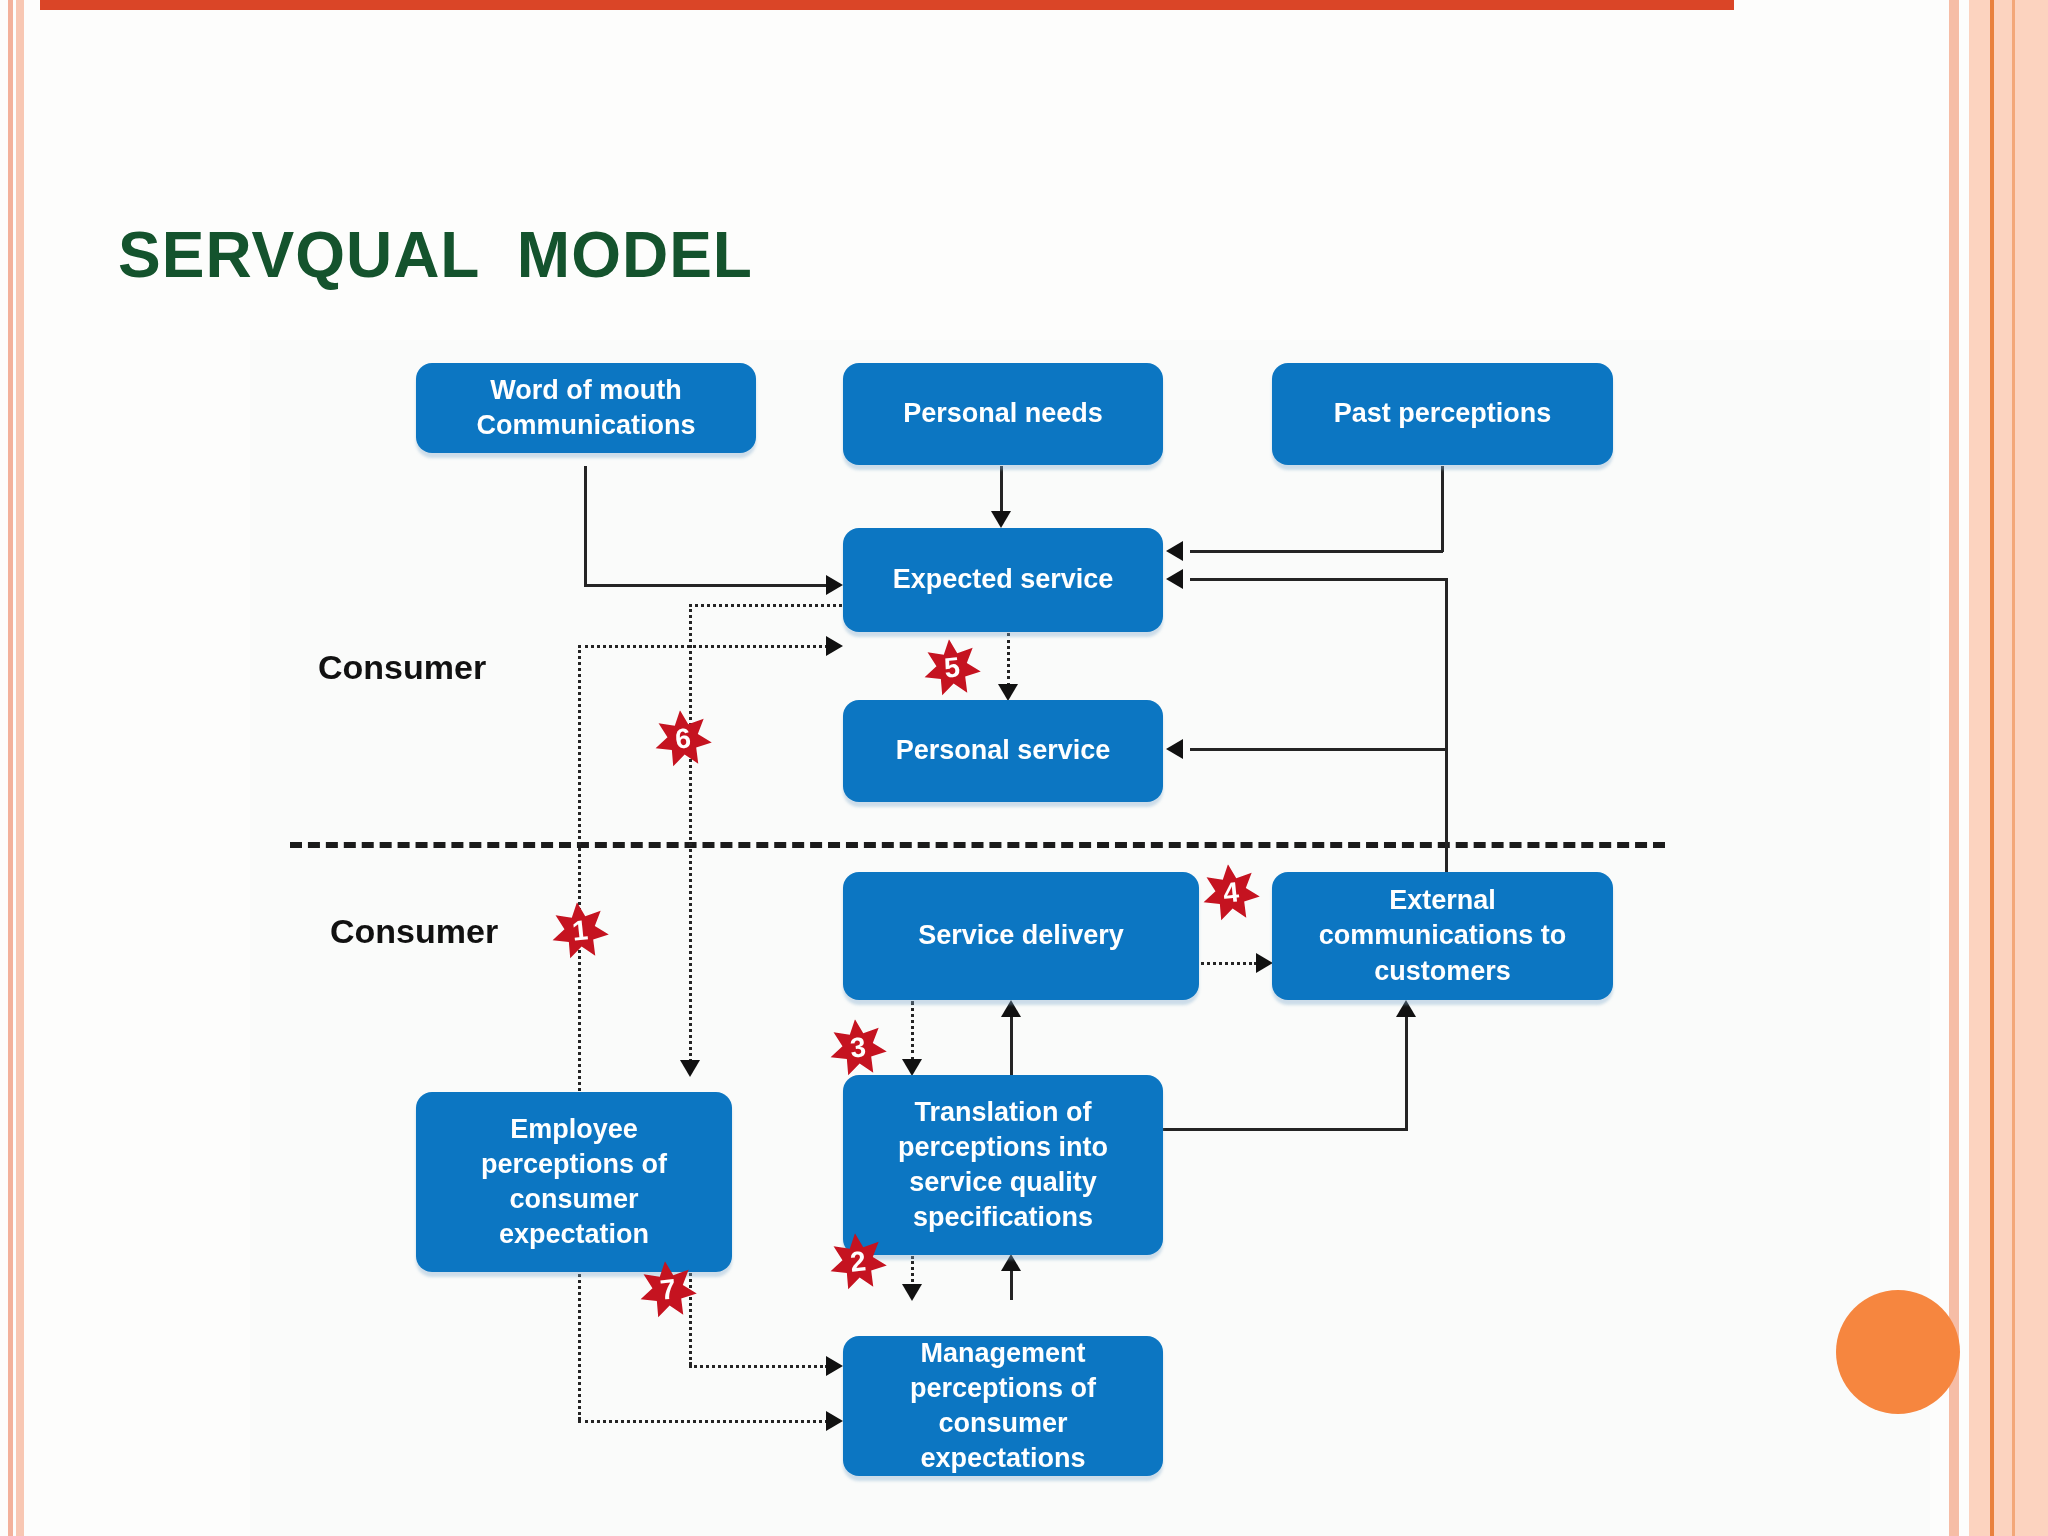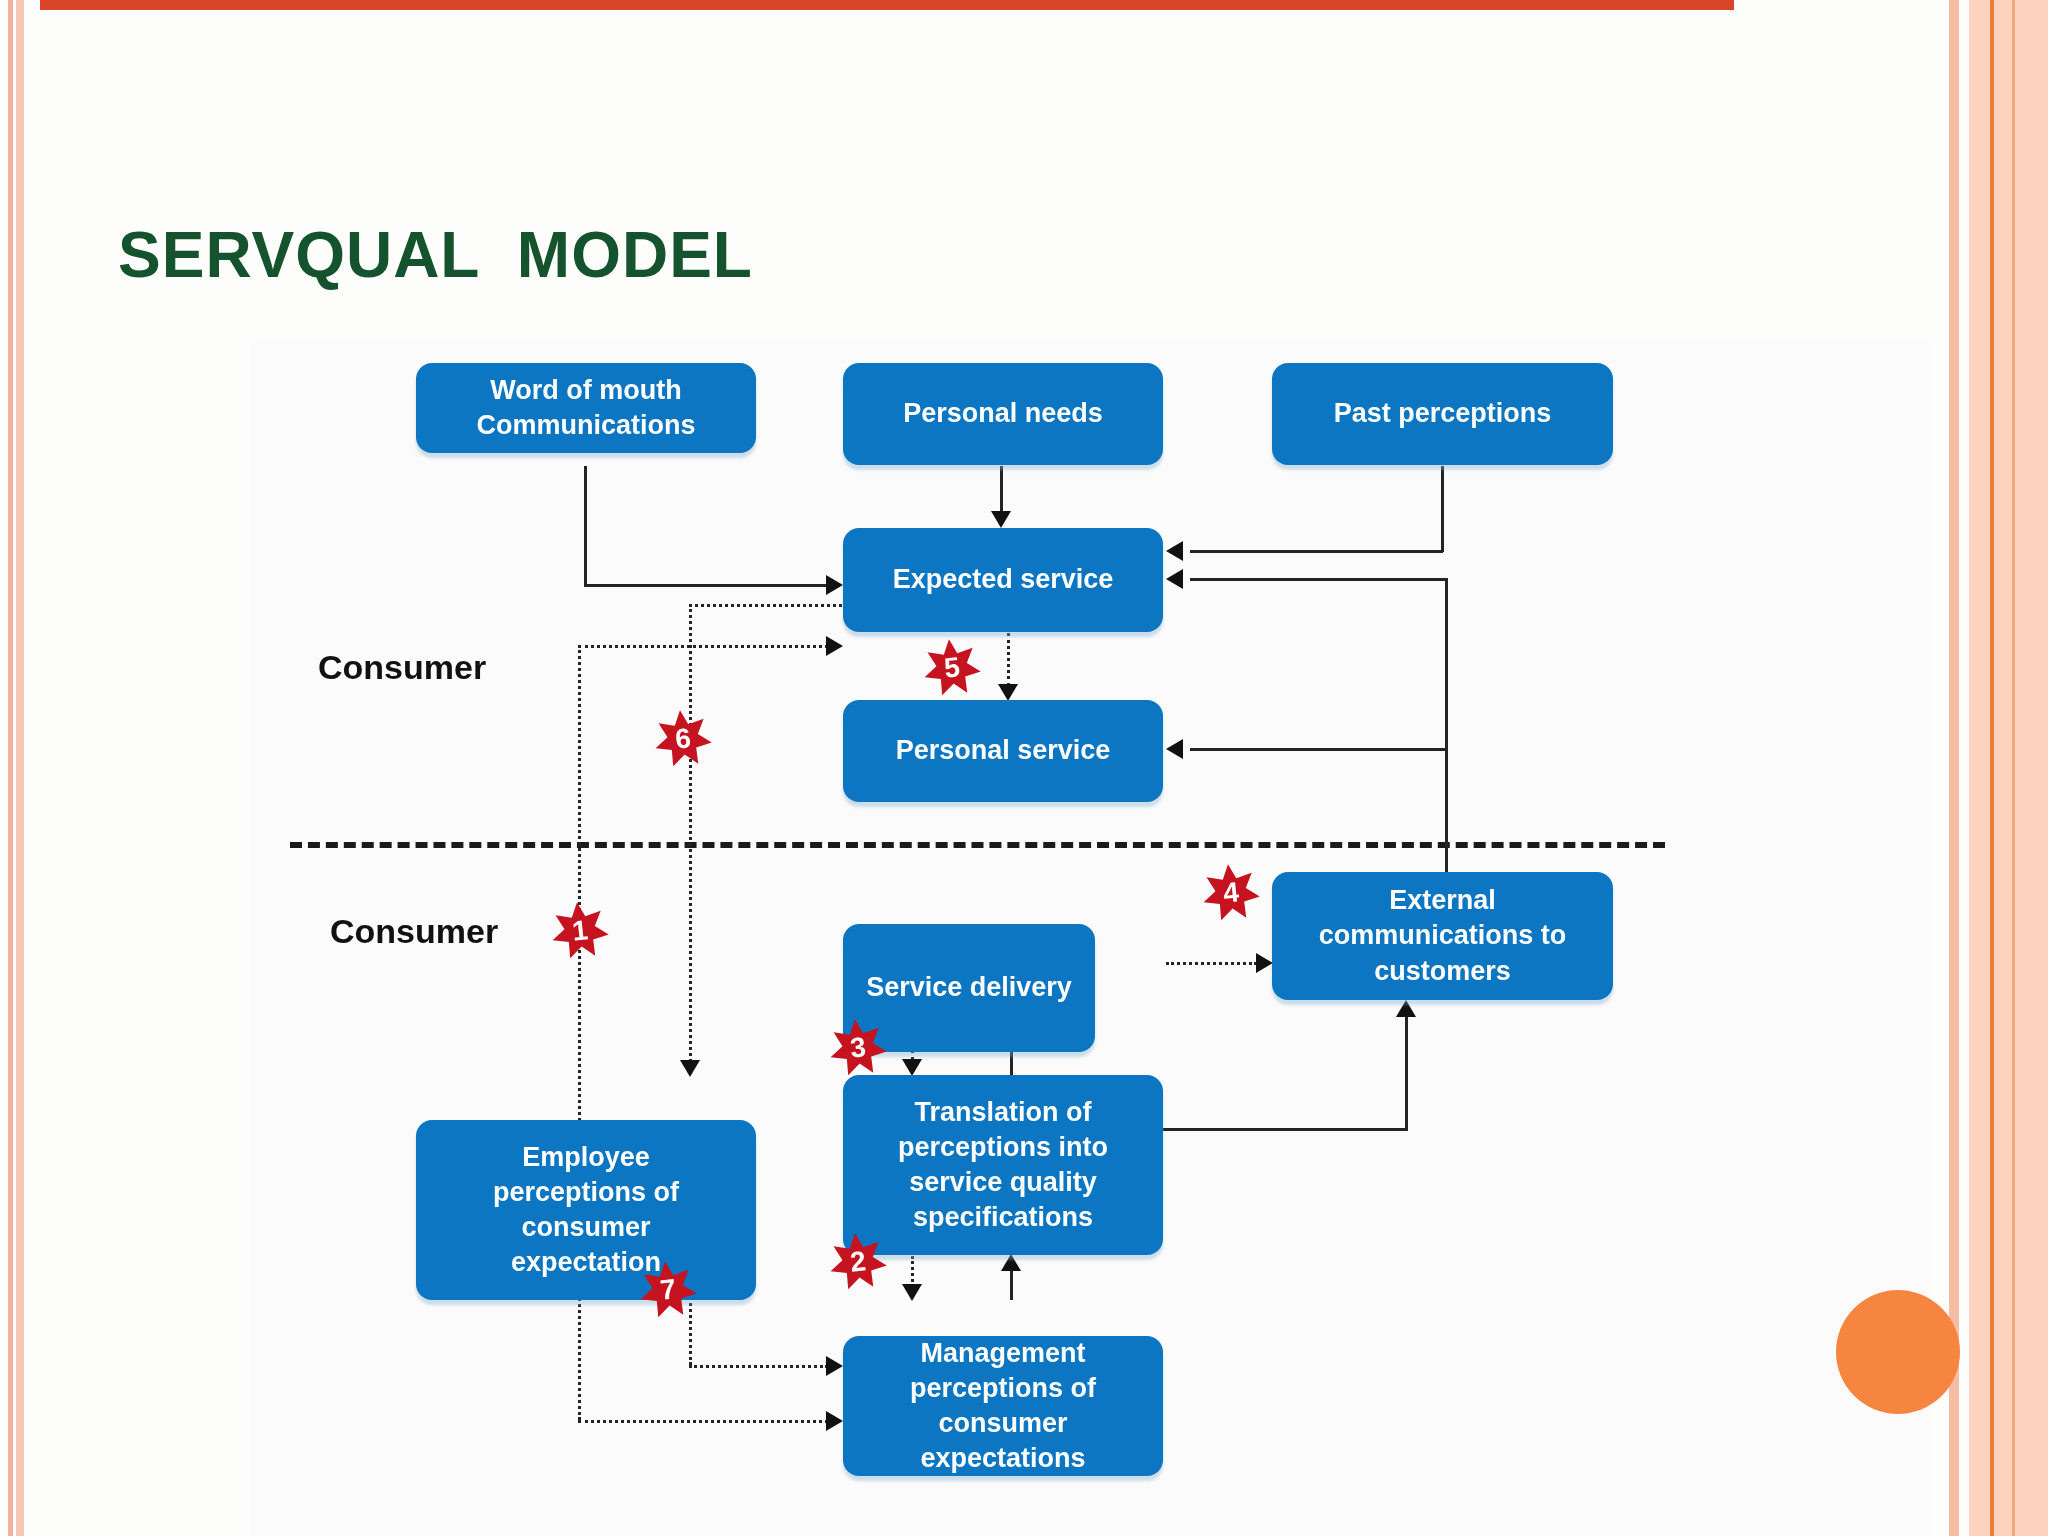--- a/index.html
+++ b/index.html
@@ -123,29 +123,29 @@
     </div>
   <div class="box" style="left:1272px;top:363px;width:341px;height:102px;">
     <span>Past perceptions</span>
     </div>
   <div class="box" style="left:843px;top:528px;width:320px;height:104px;">
     <span>Expected service</span>
     </div>
   <div class="box" style="left:843px;top:700px;width:320px;height:102px;">
     <span>Personal service</span>
     </div>
-  <div class="box" style="left:843px;top:924px;width:252px;height:128px;">
+  <div class="box" style="left:843px;top:872px;width:356px;height:128px;">
     <span>Service delivery</span>
     </div>
   <div class="box" style="left:1272px;top:872px;width:341px;height:128px;">
     <span>External
 communications to
 customers</span>
     </div>
-  <div class="box" style="left:416px;top:1120px;width:340px;height:180px;">
+  <div class="box" style="left:416px;top:1092px;width:316px;height:180px;">
     <span>Employee
 perceptions of
 consumer
 expectation</span>
     </div>
   <div class="box" style="left:843px;top:1075px;width:320px;height:180px;">
     <span>Translation of
 perceptions into
 service  quality
 specifications</span>

